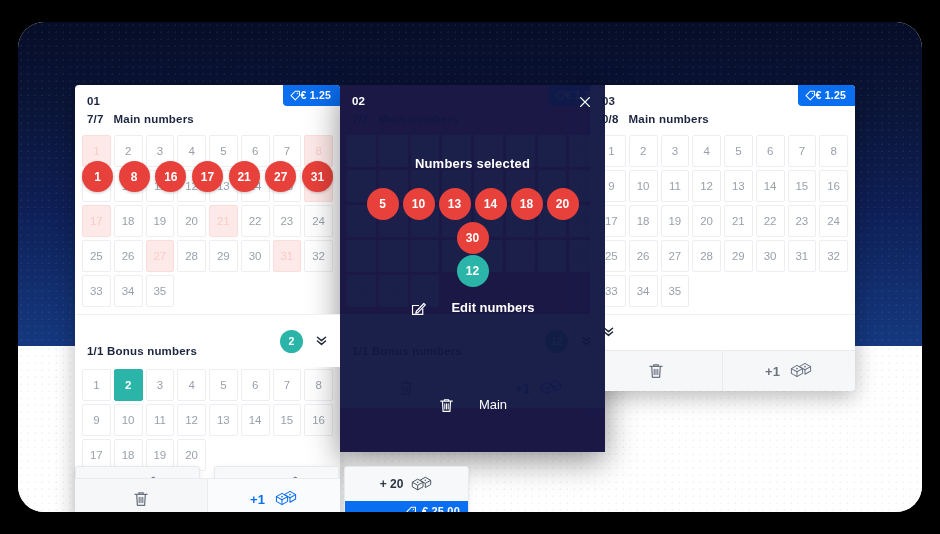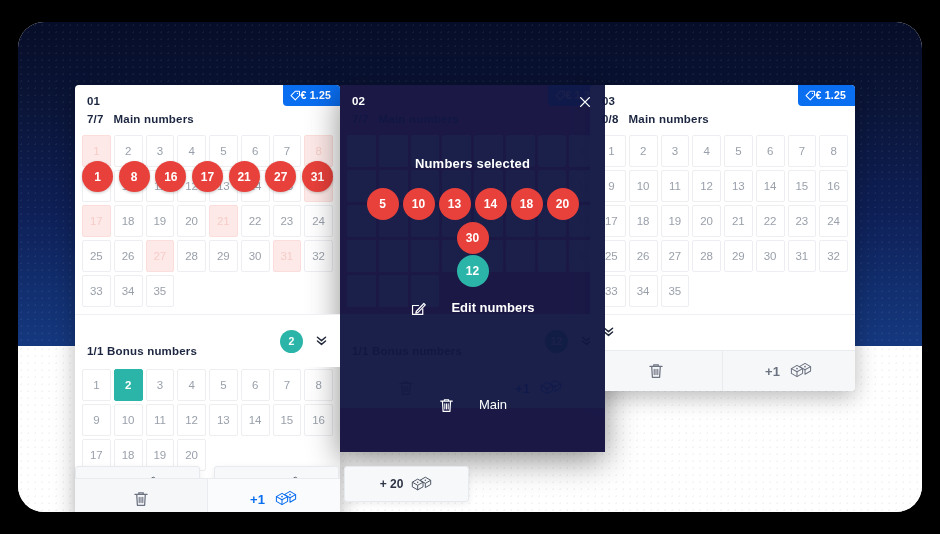--- a/index.html
+++ b/index.html
@@ -660,16 +660,23 @@
             <path d="M3 9 L10 5 L17 9 L10 13 Z"></path>
               <path d="M3 9 V15 L10 19 V13"></path>
               <path d="M17 9 V15 L10 19"></path>
             <path d="M13 6.5 L20 2.5 L27 6.5 L20 10.5 Z"></path>
               <path d="M20 10.5 V16 L27 12 V6.5"></path>
           </g>
           <circle cx="10" cy="9" r="1" fill="#4b5563"></circle>
             <circle cx="20" cy="6.5" r="1" fill="#4b5563"></circle>
         </svg>
       </div>
+      <div class="qp-bot">
+        <svg width="11" height="11" viewBox="0 0 16 16">
+          <path d="M1.5 8.2 L7.6 1.8 H13.8 V8 L7.7 14.3 Z" fill="none" stroke="#fff" stroke-width="1.5" stroke-linejoin="round"></path>
+          <circle cx="10.9" cy="4.9" r="1.05" fill="#fff"></circle>
+        </svg>
+        <span>€ 25.00</span>
+      </div>
     </div>
 
   </div>
 </div>
 
 </body></html>

